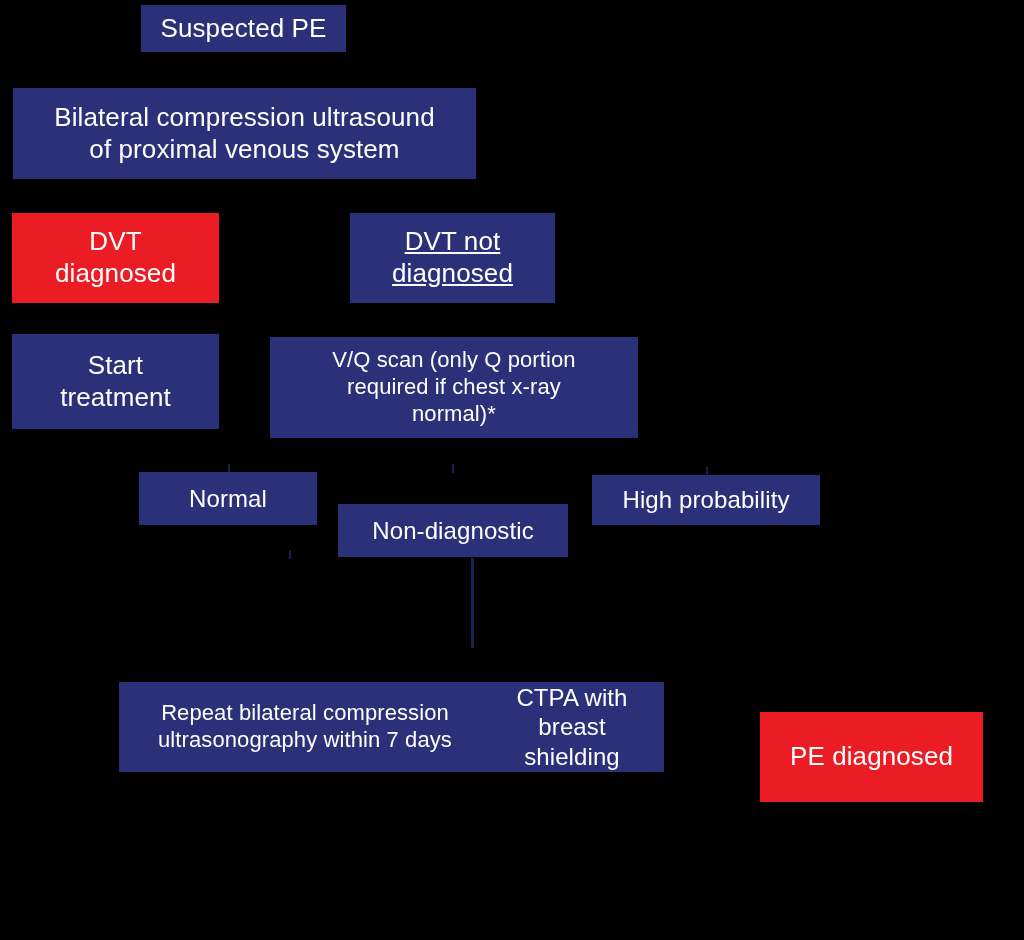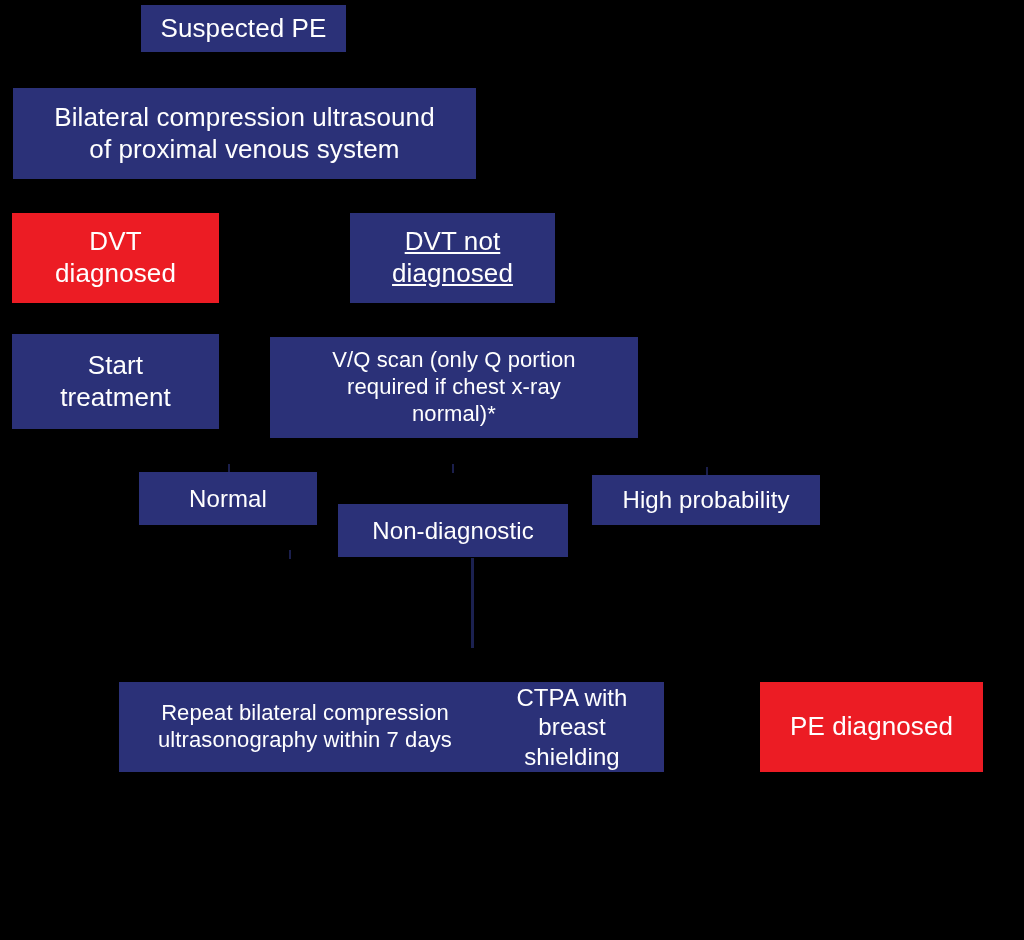--- a/index.html
+++ b/index.html
@@ -67,14 +67,14 @@
     <div class="node navy" style="left: 139px; top: 472px; width: 178px; height: 53px; font-size: 24px;">Normal</div>
     <div class="node navy" style="left: 270px; top: 337px; width: 368px; height: 101px; font-size: 22px;">V/Q scan (only Q portion
 required if chest x-ray
 normal)*</div>
     <div class="node navy" style="left: 338px; top: 472px; width: 230px; height: 53px; font-size: 24px; margin-top: 32px;">Non-diagnostic</div>
     <div class="node navy" style="left: 592px; top: 475px; width: 228px; height: 50px; font-size: 24px;">High probability</div>
     <div class="node navy" style="left: 119px; top: 682px; width: 372px; height: 90px; font-size: 22px;">Repeat bilateral compression
 ultrasonography within 7 days</div>
     <div class="node navy" style="left: 480px; top: 682px; width: 184px; height: 90px; font-size: 24px;">CTPA with
 breast shielding</div>
-    <div class="node red" style="left: 760px; top: 682px; width: 223px; height: 90px; font-size: 26px;">PE diagnosed</div>
+    <div class="node red" style="left: 760px; top: 712px; width: 223px; height: 90px; font-size: 26px;">PE diagnosed</div>
   </div>
 
 </body></html>

